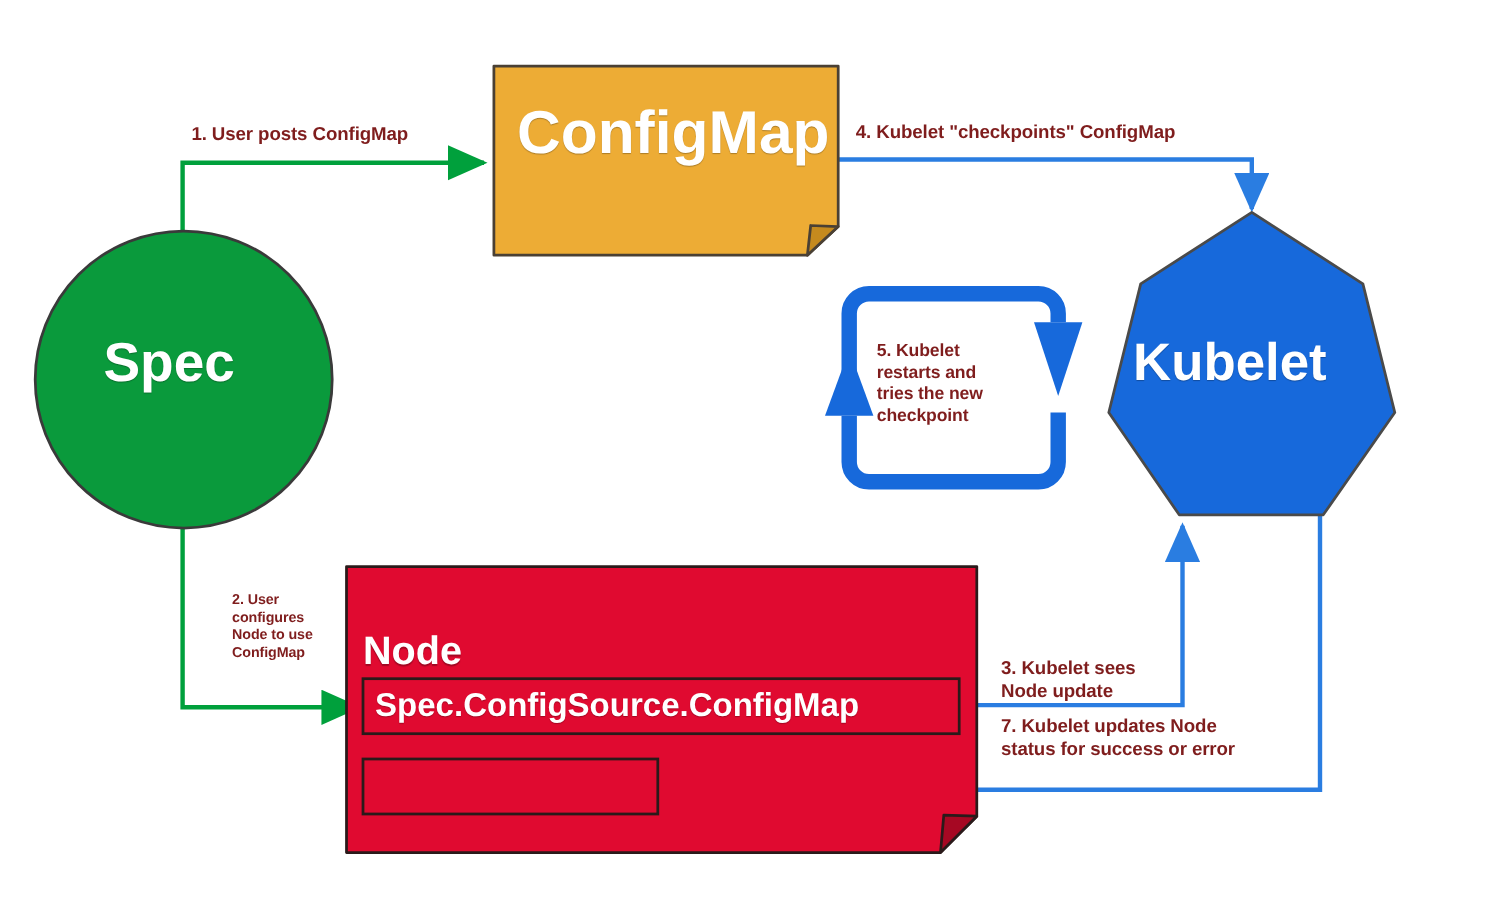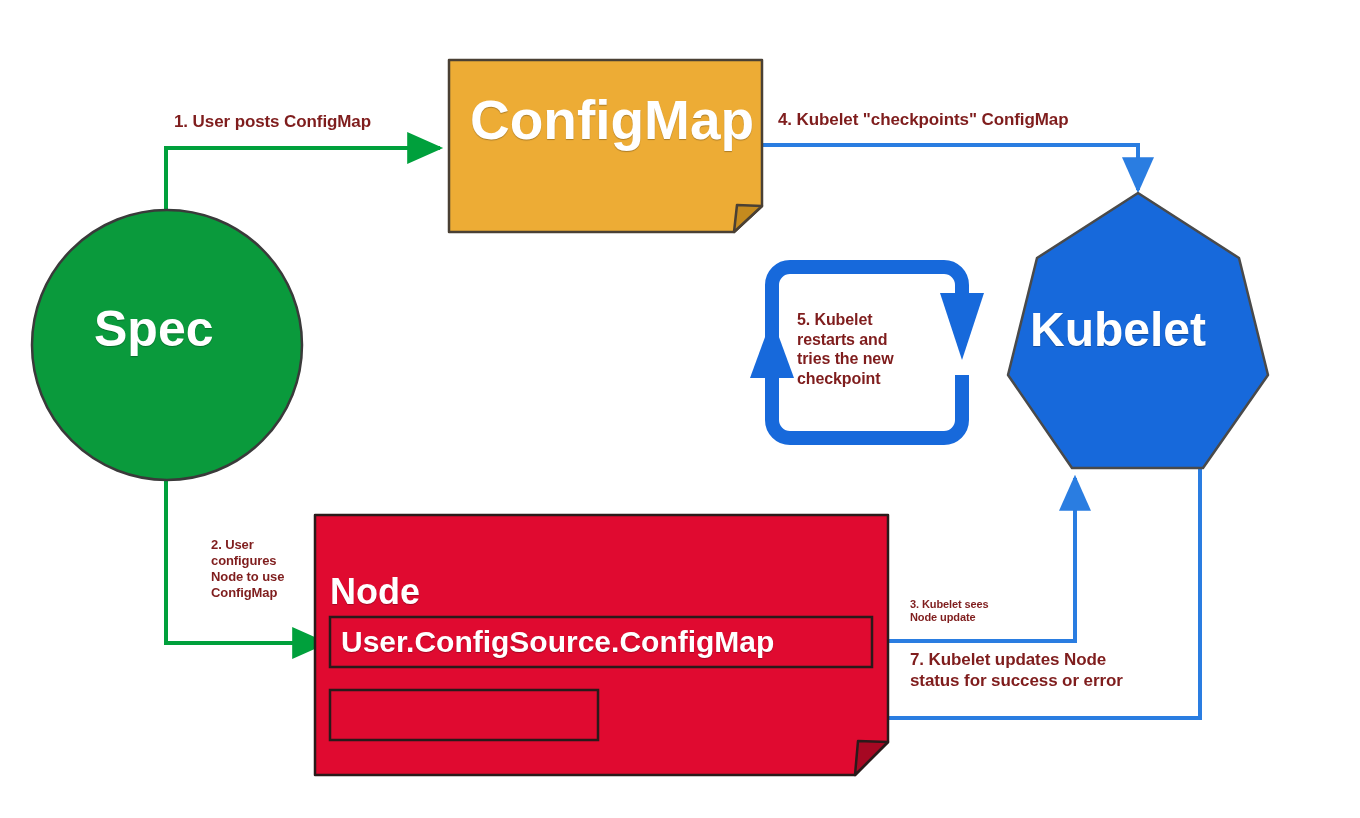--- a/index.html
+++ b/index.html
@@ -44,21 +44,21 @@
   }
   #t-user       { left: 94px;  top: 300px; font-size: 50px; }
   #t-configmap  { left: 470px; top: 88px;  font-size: 55px; }
   #t-kubelet    { left: 1030px;top: 302px; font-size: 48px; }
   #t-node       { left: 330px; top: 535px; font-size: 36px; margin-top: 36px; }
   #t-spec       { left: 341px; top: 625px; font-size: 30px; }
   #t-status     { left: 341px; top: 697px; font-size: 30px; }
 
   #l-step1 { left: 174px; top: 112px; font-size: 17px; }
   #l-step2 { left: 184px; top: 537px; font-size: 13px; margin-left: 27px; }
-  #l-step3 { left: 910px; top: 598px; font-size: 11px; }
+  #l-step3 { left: 910px; top: 598px; font-size: 17px; }
   #l-step4 { left: 778px; top: 110px; font-size: 17px; }
   #l-step5 { left: 797px; top: 310px; font-size: 16px; }
   #l-step6 { left: 910px; top: 650px; font-size: 17px; }
 </style>
 </head>
 <body>
 
 <div id="stage">
 
   <svg class="layer" viewBox="0 0 1360 818" xmlns="http://www.w3.org/2000/svg">
@@ -127,21 +127,21 @@
   </svg>
 
   <div class="shape-text" id="t-user">Spec</div>
 
   <div class="shape-text" id="t-configmap">ConfigMap</div>
 
   <div class="shape-text" id="t-kubelet">Kubelet</div>
 
   <div class="shape-text" id="t-node">Node</div>
 
-  <div class="shape-text" id="t-spec">User.ConfigSource.ConfigMap</div>
+  <div class="shape-text" id="t-spec">Spec.ConfigSource.ConfigMap</div>
 
 
   <div class="lbl" id="l-step1">1. User posts ConfigMap</div>
 
   <div class="lbl" id="l-step2">2. User
 configures
 Node to use
 ConfigMap</div>
 
   <div class="lbl" id="l-step3">3. Kubelet sees

